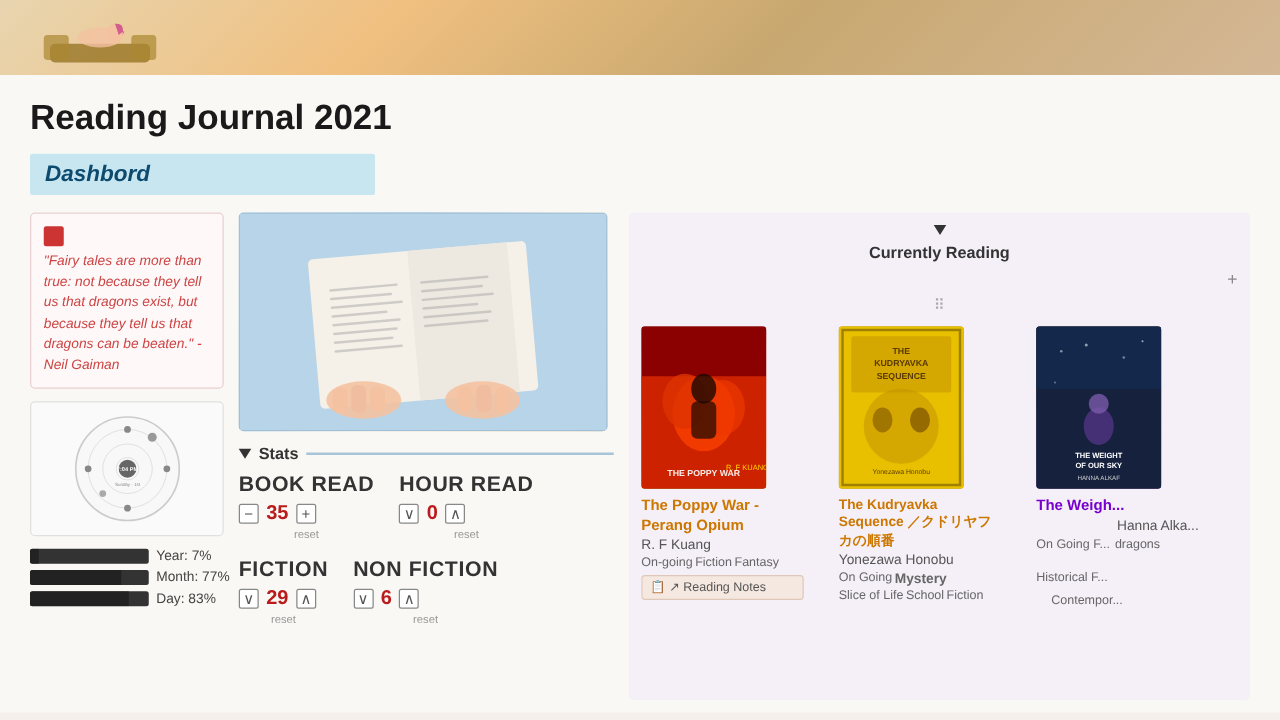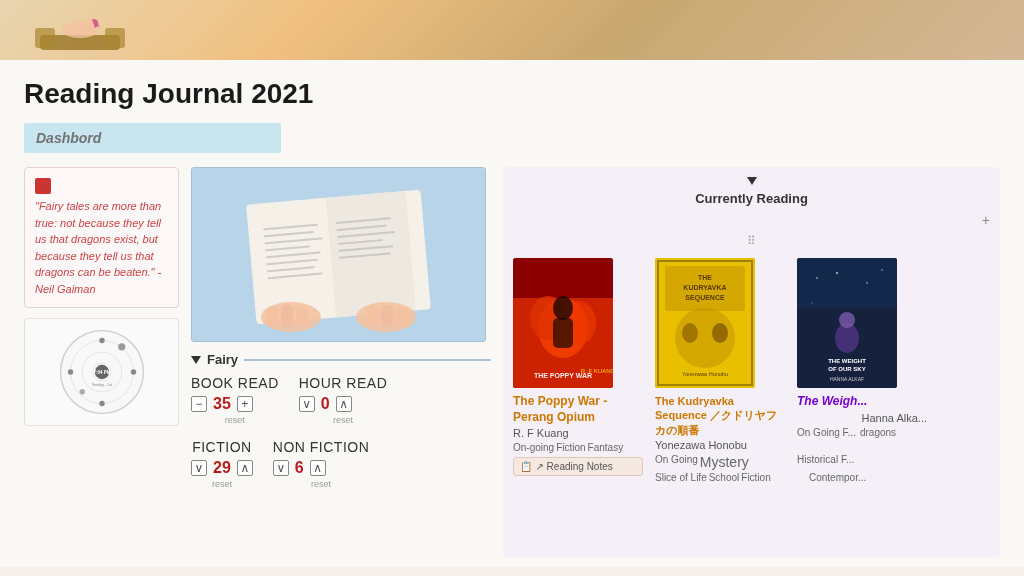--- a/index.html
+++ b/index.html
@@ -42,23 +42,23 @@
 
     
     .dashboard-tab {
       display: inline-block;
       background: #c8e6f0;
       padding: 6px 180px 6px 12px;
       margin-bottom: 14px;
       border-radius: 2px;
     }
     .dashboard-tab-label {
-      font-size: 14px;
+      font-size: 18px;
       font-style: italic;
-      color: #737373;
+      color: #0c4a6e;
       font-weight: bold;
     }
 
     
     .body-layout {
       display: flex;
       gap: 12px;
       height: 390px;
     }
 
@@ -187,22 +187,22 @@
 
     .stats-grid {
       display: flex;
       gap: 20px;
       margin-bottom: 14px;
     }
     .stat-item {
       text-align: center;
     }
     .stat-label {
-      font-size: 14px;
-      font-weight: normal;
+      font-size: 17px;
+      font-weight: bold;
       letter-spacing: 0.5px;
       color: #333;
       margin-bottom: 4px;
     }
     .stat-controls {
       display: flex;
       align-items: center;
       gap: 6px;
     }
     .stat-btn {
@@ -272,21 +272,21 @@
       font-size: 14px;
       cursor: pointer;
     }
     .drag-icon {
       color: #aaa;
       font-size: 12px;
     }
 
     .books-row {
       display: flex;
-      gap: 12px;
+      gap: 28px;
       overflow: hidden;
     }
 
     .book-card {
       width: 130px;
       flex-shrink: 0;
     }
 
     .book-cover {
       width: 100px;
@@ -423,20 +423,40 @@
           <circle cx="28" cy="72" r="3" fill="#aaa"></circle>
 
           <circle cx="50" cy="50" r="8" fill="#666"></circle>
 
           <text x="50" y="52" text-anchor="middle" font-size="5" fill="#fff" font-weight="bold">7:04 PM</text>
 
           <text x="50" y="65" text-anchor="middle" font-size="4" fill="#888">Sunday - 1st</text>
         </svg>
       </div>
 
+      <div class="progress-section">
+        <div class="progress-row">
+          <div class="progress-bar-bg">
+            <div class="progress-bar-fill" style="width: 7%"></div>
+          </div>
+          <span class="progress-label">Year: 7%</span>
+        </div>
+        <div class="progress-row">
+          <div class="progress-bar-bg">
+            <div class="progress-bar-fill" style="width: 77%"></div>
+          </div>
+          <span class="progress-label">Month: 77%</span>
+        </div>
+        <div class="progress-row">
+          <div class="progress-bar-bg">
+            <div class="progress-bar-fill" style="width: 83%"></div>
+          </div>
+          <span class="progress-label">Day: 83%</span>
+        </div>
+      </div>
 
     </div>
 
     <div class="middle-panel">
 
       <div class="book-image-container">
         <div class="book-image-inner">
 
           <svg width="295" height="175" viewBox="0 0 295 175">
 
@@ -473,21 +493,21 @@
             <rect x="105" y="139" width="12" height="20" rx="5" fill="#f4c2a1"></rect>
             <rect x="175" y="139" width="12" height="20" rx="5" fill="#f4c2a1"></rect>
             <rect x="190" y="138" width="12" height="22" rx="5" fill="#f0bda0"></rect>
             <rect x="205" y="140" width="12" height="20" rx="5" fill="#f4c2a1"></rect>
           </svg>
         </div>
       </div>
 
       <div class="stats-header">
         <div class="triangle-icon"></div>
-        <span class="section-title">Fairy</span>
+        <span class="section-title">Stats</span>
         <div class="section-line"></div>
       </div>
 
       <div class="stats-grid">
         <div class="stat-item">
           <div class="stat-label">BOOK READ</div>
           <div class="stat-controls">
             <button class="stat-btn">−</button>
             <span class="stat-value">35</span>
             <button class="stat-btn">+</button>
@@ -588,21 +608,21 @@
 
               <ellipse cx="35" cy="75" rx="8" ry="10" fill="#8a6000" opacity="0.7"></ellipse>
               <ellipse cx="65" cy="75" rx="8" ry="10" fill="#7a5000" opacity="0.7"></ellipse>
               <text x="50" y="118" text-anchor="middle" font-size="5.5" fill="#5a3a00">Yonezawa Honobu</text>
             </svg>
           </div>
           <div class="book-title-link" style="color:#cc7700; font-size:11px; font-weight:bold; margin-bottom:2px; line-height:1.3;">The Kudryavka Sequence ／クドリヤフカの順番</div>
           <div class="book-author" style="font-size:11px; color:#555; margin-bottom:3px;">Yonezawa Honobu</div>
           <div class="book-tags">
             <span class="book-tag" style="font-size:10px; color:#666;">On Going</span>
-            <span class="book-tag" style="font-size:14px; color:#666;"> Mystery</span>
+            <span class="book-tag" style="font-size:11px; color:#666;font-weight:bold;"> Mystery</span>
             <span class="book-tag" style="font-size:10px; color:#666;"> Slice of Life</span>
             <span class="book-tag" style="font-size:10px; color:#666;"> School</span>
             <span class="book-tag" style="font-size:10px; color:#666;"> Fiction</span>
           </div>
         </div>
 
         <div class="book-card">
           <div class="book-cover cover-weight">
             <svg width="100" height="130" viewBox="0 0 100 130">
               <rect width="100" height="130" fill="#1a1a2e"></rect>
@@ -617,21 +637,21 @@
               <ellipse cx="50" cy="80" rx="12" ry="15" fill="#533483" opacity="0.8"></ellipse>
               <circle cx="50" cy="62" r="8" fill="#7a5aaa" opacity="0.8"></circle>
 
               <rect x="0" y="0" width="100" height="50" fill="#0f3460" opacity="0.4"></rect>
 
               <text x="50" y="105" text-anchor="middle" font-size="6" fill="#fff" font-weight="bold">THE WEIGHT</text>
               <text x="50" y="113" text-anchor="middle" font-size="6" fill="#fff" font-weight="bold">OF OUR SKY</text>
               <text x="50" y="123" text-anchor="middle" font-size="5" fill="#ccc">HANNA ALKAF</text>
             </svg>
           </div>
-          <div class="book-title-link" style="color:#7700cc; font-size:12px; font-weight:bold; margin-bottom:2px;font-style:italic;">The Weigh...</div>
+          <div class="book-title-link" style="color:#7700cc; font-size:12px; font-weight:bold; margin-bottom:2px;">The Weigh...</div>
           <div class="book-author" style="font-size:11px; color:#555; margin-bottom:3px;text-align:right;">Hanna Alka...</div>
           <div class="book-tags">
             <span class="book-tag" style="font-size:10px; color:#666;">On Going F...</span>
             <br>
             <span class="book-tag" style="font-size:10px; color:#666;">dragons</span>
           </div>
           <div style="margin-top:2px;">
             <span class="book-tag" style="font-size:10px; color:#666;">Historical F...</span>
             <br>
             <span class="book-tag" style="font-size:10px; color:#666;margin-left:12px;">Contempor...</span>

